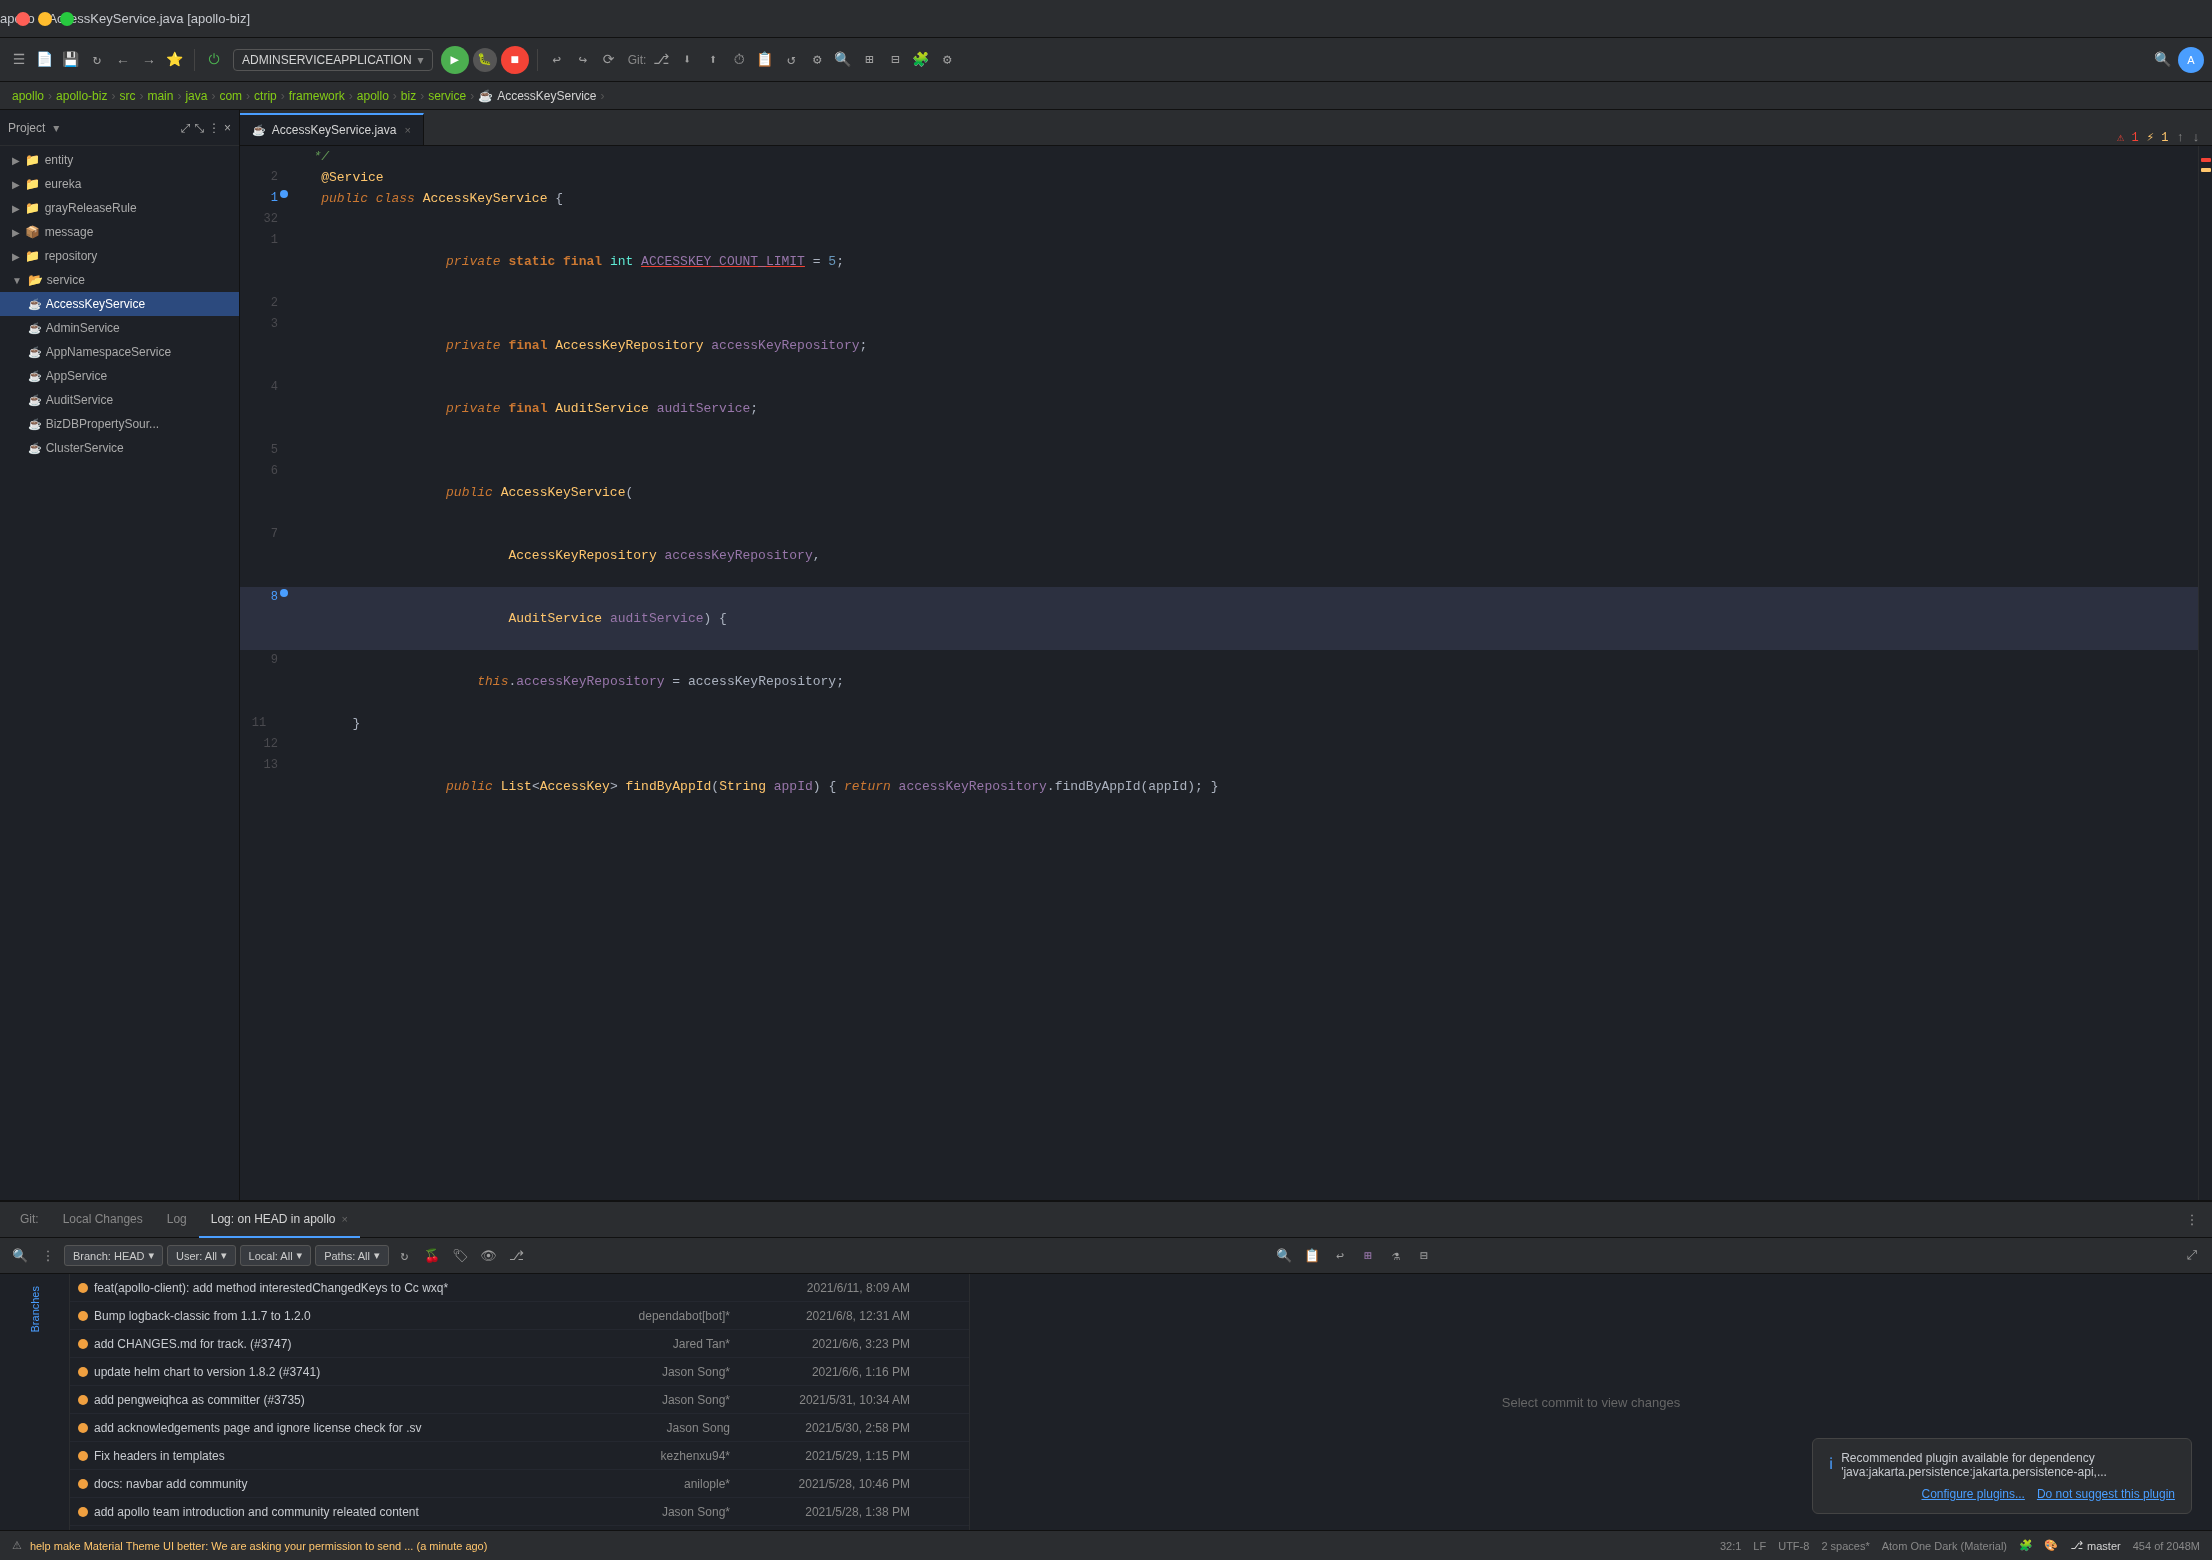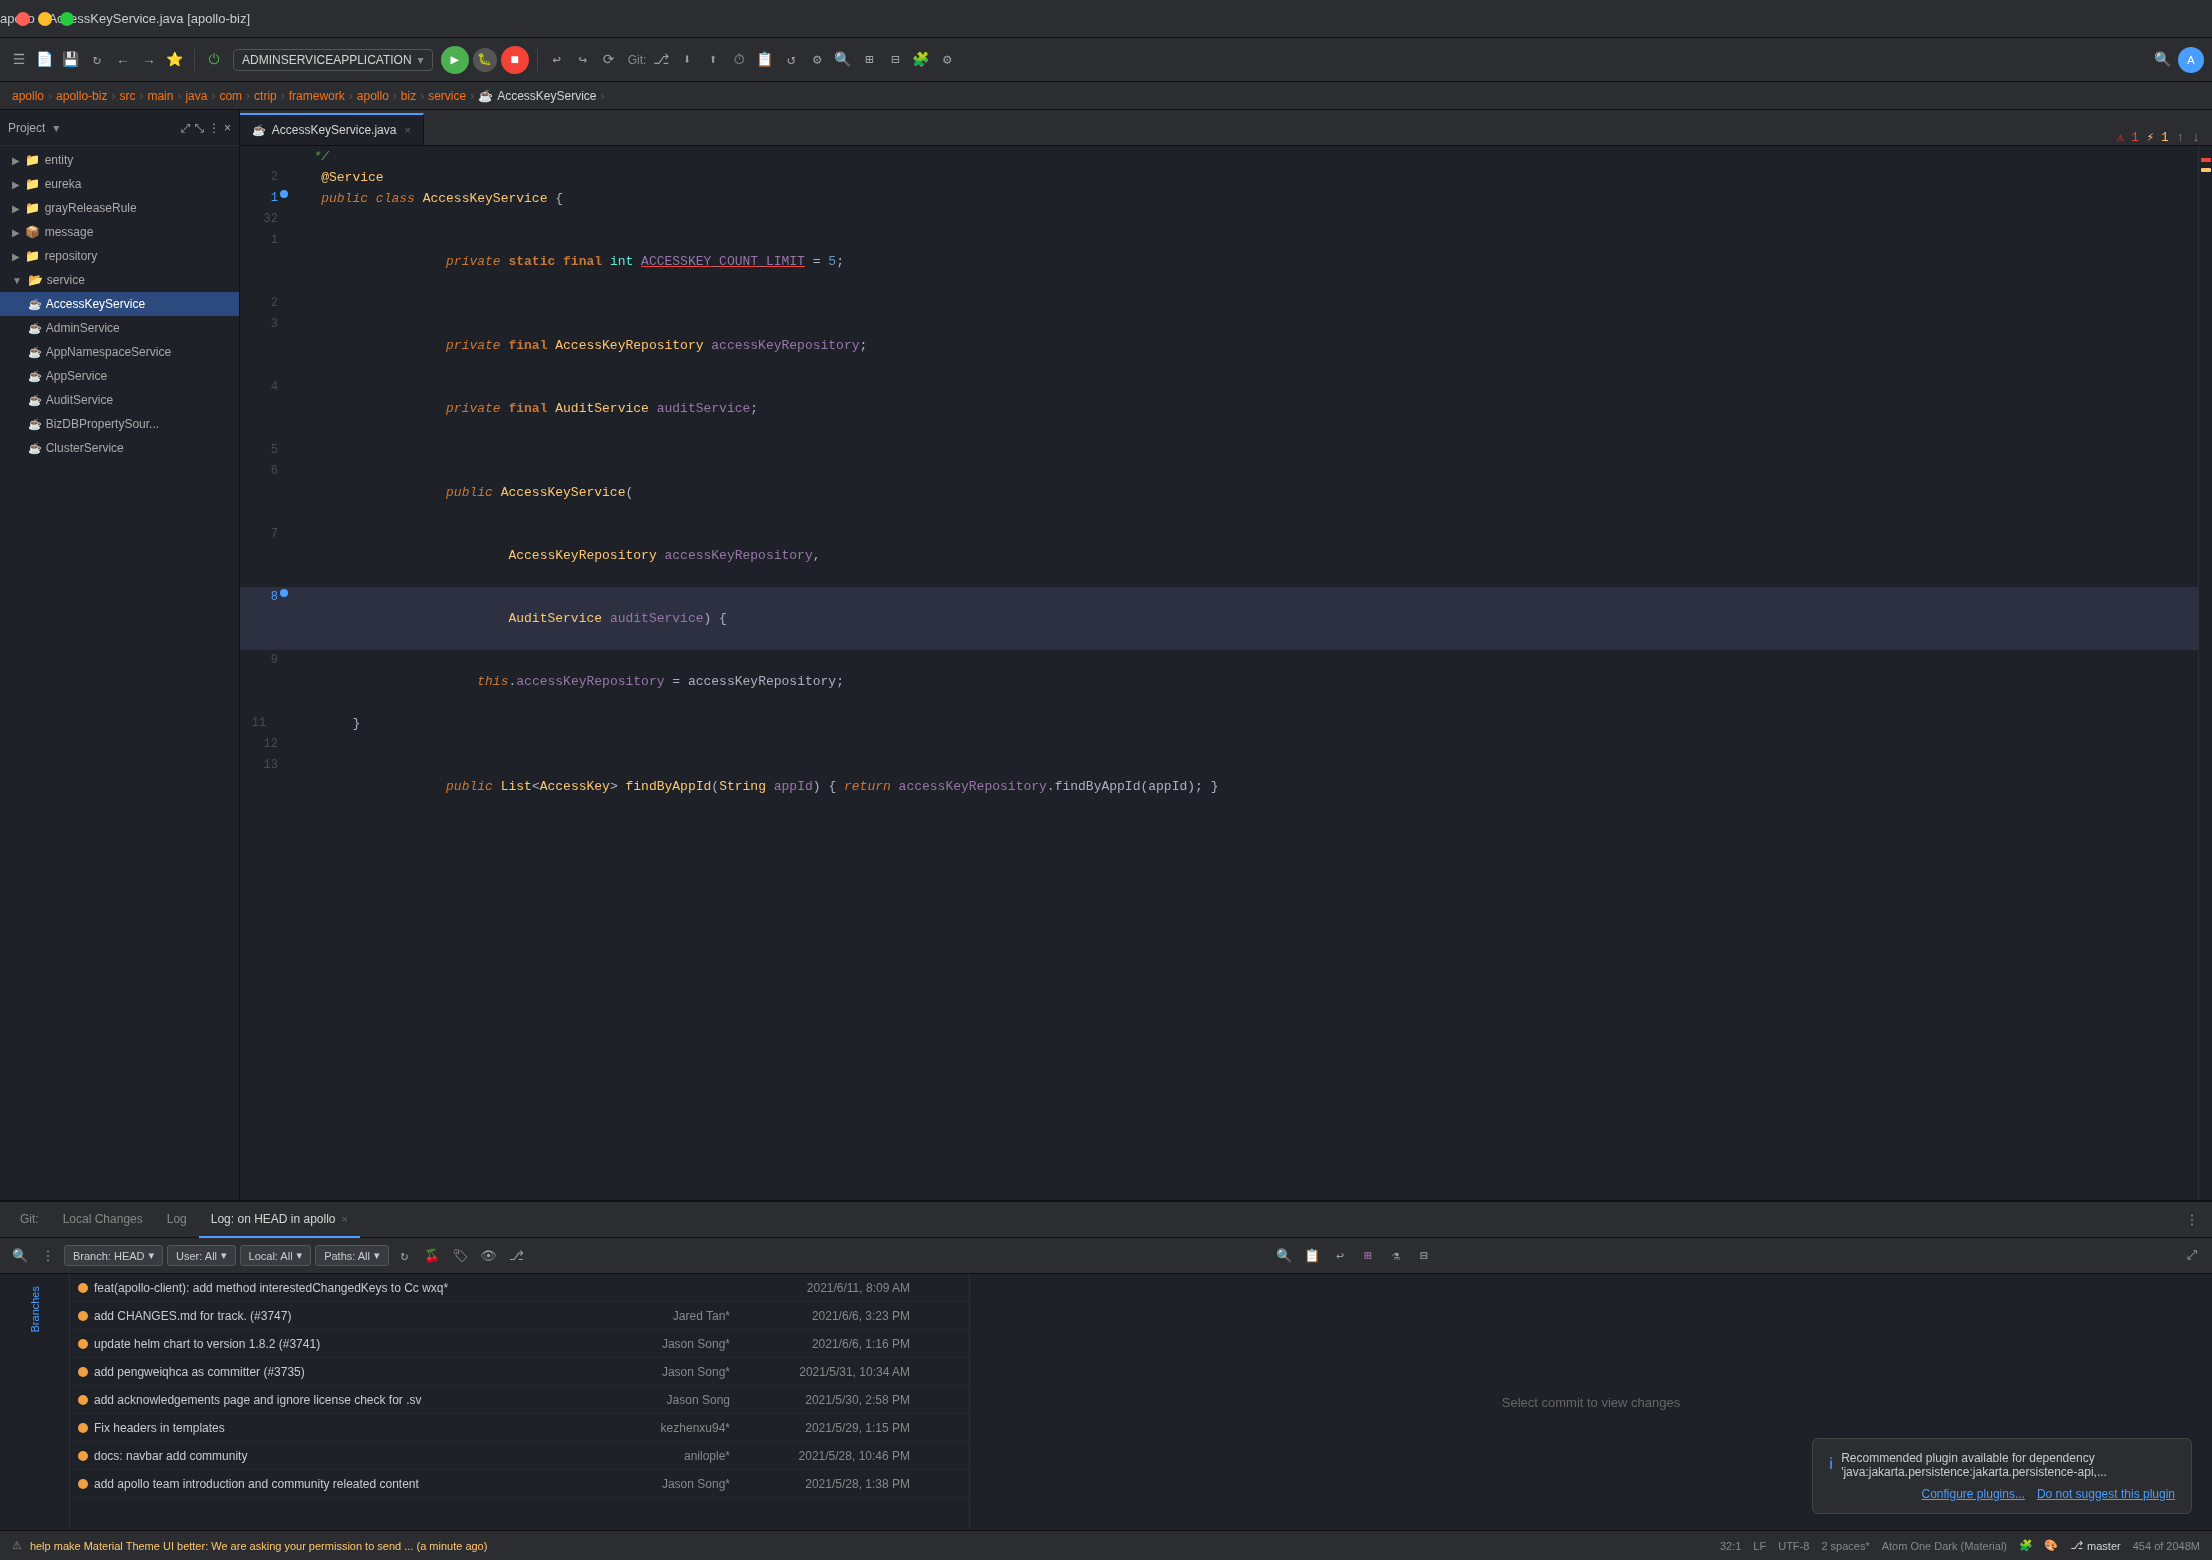--- a/index.html
+++ b/index.html
@@ -105,21 +105,21 @@
       background: #2b2d30;
       display: flex;
       align-items: center;
       padding: 0 12px;
       gap: 4px;
       font-family: -apple-system, sans-serif;
       font-size: 12px;
       color: #888;
       border-bottom: 1px solid #111;
     }
-    .breadcrumb span { color: #f97316; }
+    .breadcrumb span { color: #84cc16; }
     .breadcrumb .sep { color: #555; }
     .breadcrumb .active { color: #d4d4d4; }
 
     
     .main-layout {
       display: flex;
       height: calc(1560px - 38px - 44px - 28px - 30px);
     }
 
     
@@ -807,20 +807,28 @@
         <div class="git-msg">
           <div class="git-dot" style="background:#f0a040"></div>
           <span>feat(apollo-client): add method interestedChangedKeys to Cc wxq*</span>
         </div>
         <div class="git-author"></div>
         <div class="git-date">2021/6/11, 8:09 AM</div>
       </div>
       <div class="git-log-row">
         <div class="git-msg">
           <div class="git-dot" style="background:#f0a040"></div>
+          <span>Bump logback-classic from 1.1.7 to 1.2.0</span>
+        </div>
+        <div class="git-author">dependabot[bot]*</div>
+        <div class="git-date">2021/6/8, 12:31 AM</div>
+      </div>
+      <div class="git-log-row">
+        <div class="git-msg">
+          <div class="git-dot" style="background:#f0a040"></div>
           <span>add CHANGES.md for track. (#3747)</span>
         </div>
         <div class="git-author">Jared Tan*</div>
         <div class="git-date">2021/6/6, 3:23 PM</div>
       </div>
       <div class="git-log-row">
         <div class="git-msg">
           <div class="git-dot" style="background:#f0a040"></div>
           <span>update helm chart to version 1.8.2 (#3741)</span>
         </div>

